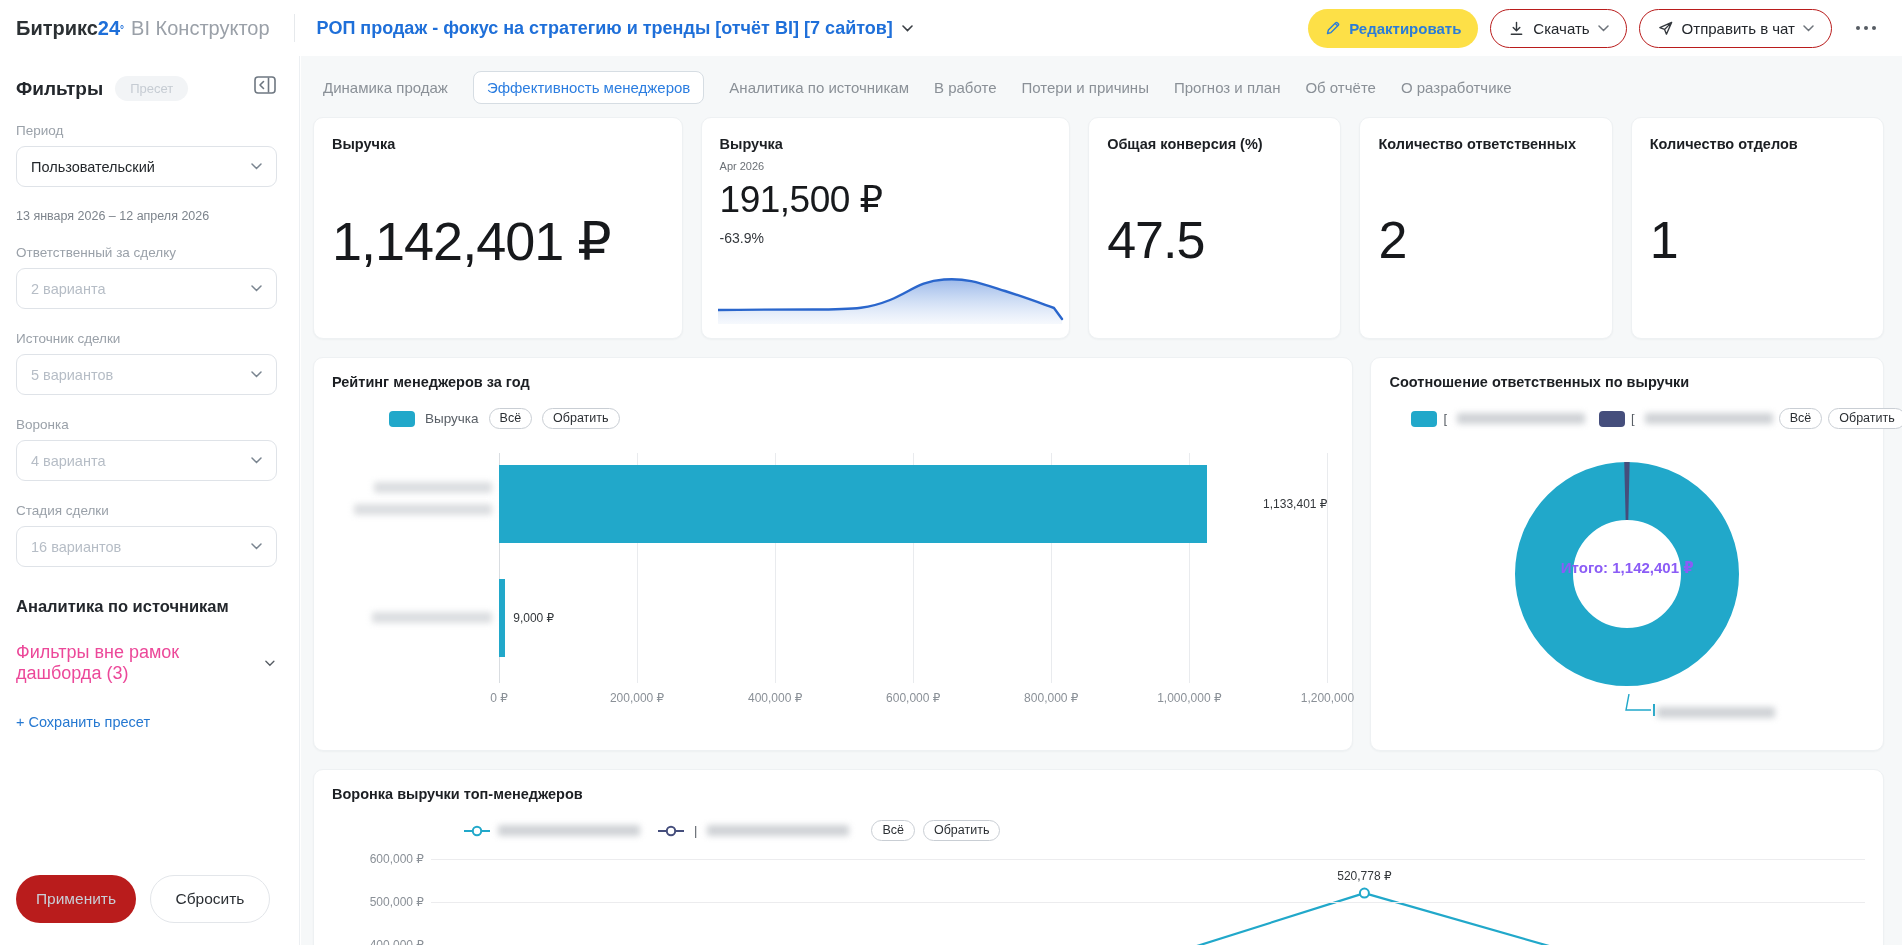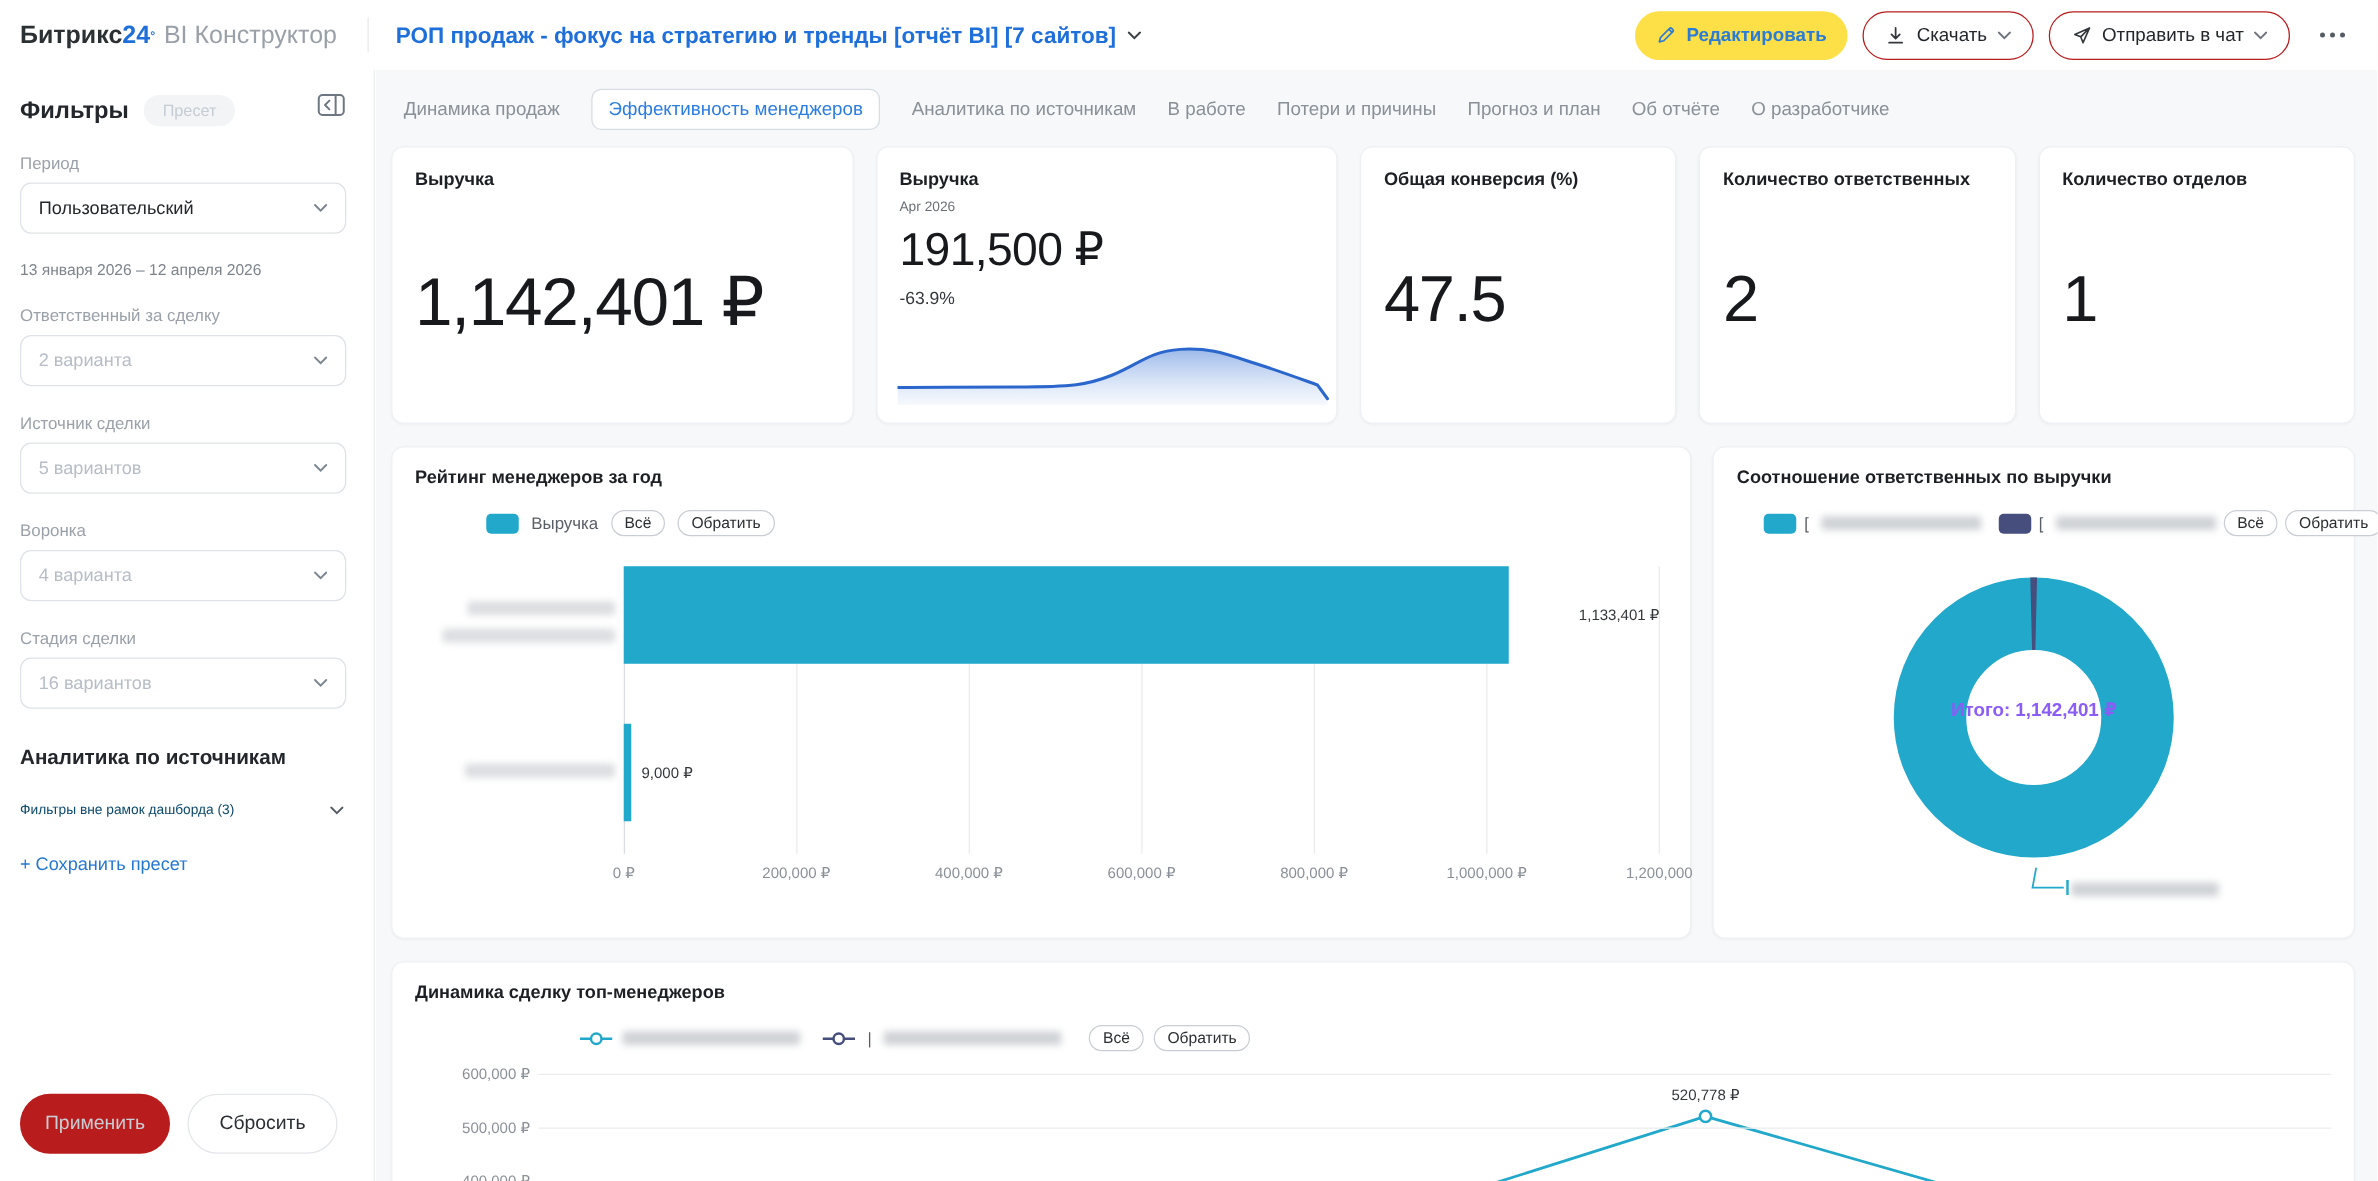--- a/index.html
+++ b/index.html
@@ -35,21 +35,21 @@
     padding:5px 15px; border-radius:14px; }
   .sb-collapse { margin-left:auto; cursor:pointer; position:relative; top:-2px; }
   .f-label { font-size:13.5px; color:#9aa1a9; margin:22px 0 8px; }
   .select { height:41px; border:1px solid #dfe3e8; border-radius:9px; background:#fff;
     display:flex; align-items:center; padding:0 14px; font-size:14.5px; cursor:pointer; }
   .select .val { color:#23272b; }
   .select.ph .val { color:#b6bdc6; }
   .select .sel-chev { margin-left:auto; }
   .f-note { font-size:12.5px; color:#7d848c; margin-top:22px; }
   .sb-section { font-size:16.5px; font-weight:700; color:#23272c; margin-top:30px; }
-  .sb-outer { display:flex; align-items:center; margin-top:26px; font-size:11px; color:#0c4a6e; cursor:pointer;justify-content:flex-end; }
+  .sb-outer { display:flex; align-items:center; margin-top:26px; font-size:18px; color:#ec4899; cursor:pointer;justify-content:flex-end; }
   .sb-outer .sel-chev { margin-left:auto; margin-right:2px; }
   .save-preset { margin-top:30px; color:#2578d1; font-size:14.5px; cursor:pointer; }
   .sb-foot { position:absolute; left:16px; bottom:22px; display:flex; gap:14px; }
   .sb-btn { width:120px; height:48px; border-radius:24px; font-size:15.5px; display:flex;
     align-items:center; justify-content:center; cursor:pointer; }
   .sb-apply { background:#b91c1c; color:#c9ced6; }
   .sb-reset { background:#fff; border:1px solid #e3e6ea; color:#2b2f34; }
 
   
   .main { position:absolute; left:301px; top:56px; width:1601px; height:889px;
@@ -307,21 +307,21 @@
         <div class="bar-plot">
           <div id="bar-grid">
               <div class="gridv zero" style="left: 0%;"></div>
               <div class="gridv" style="left: 16.667%;"></div>
               <div class="gridv" style="left: 33.333%;"></div>
               <div class="gridv" style="left: 50%;"></div>
               <div class="gridv" style="left: 66.667%;"></div>
               <div class="gridv" style="left: 83.333%;"></div>
               <div class="gridv" style="left: 100%;"></div>
             </div>
-          <div class="bar-row" style="top:0;gap:48px;">
+          <div class="bar-row" style="top:12px;gap:48px;">
             <div class="hbar" id="hbar0" style="width: 94.4501%;"></div>
             <span class="bar-val">1,133,401 ₽</span>
           </div>
           <div class="bar-row" style="top:126px;">
             <div class="hbar" id="hbar1" style="width: 0.75%;"></div>
             <span class="bar-val">9,000 ₽</span>
           </div>
         </div>
         <div class="bar-ticks" id="bar-ticks">
             <span class="tickl" style="left: 0%;">0 ₽</span>
@@ -357,21 +357,21 @@
           <path d="M8 0 L5 16 L30 16" fill="none" stroke="#21a8ca" stroke-width="1.4"></path>
           <line x1="33" y1="10" x2="33" y2="22" stroke="#21a8ca" stroke-width="2"></line>
         </svg>
         <div class="donut-callout-label">
           <span class="rd" style="width:118px"></span>
         </div>
       </div>
     </div>
 
     <div class="card line-card">
-      <div class="chart-title">Динамика сделку топ-менеджеров</div>
+      <div class="chart-title">Воронка выручки топ-менеджеров</div>
       <div class="legend" style="left:150px; top:50px; gap:8px;">
         <span class="lg-marker">
           <svg width="26" height="14" viewBox="0 0 26 14">
               <line x1="0" y1="7" x2="26" y2="7" stroke="#21a8ca" stroke-width="2"></line>
               <circle cx="13" cy="7" r="4.2" fill="#fff" stroke="#21a8ca" stroke-width="2"></circle>
             </svg>
         </span>
         <span class="rd" style="width:142px"></span>
         <span class="lg-marker" style="margin-left:10px">
           <svg width="26" height="14" viewBox="0 0 26 14">

